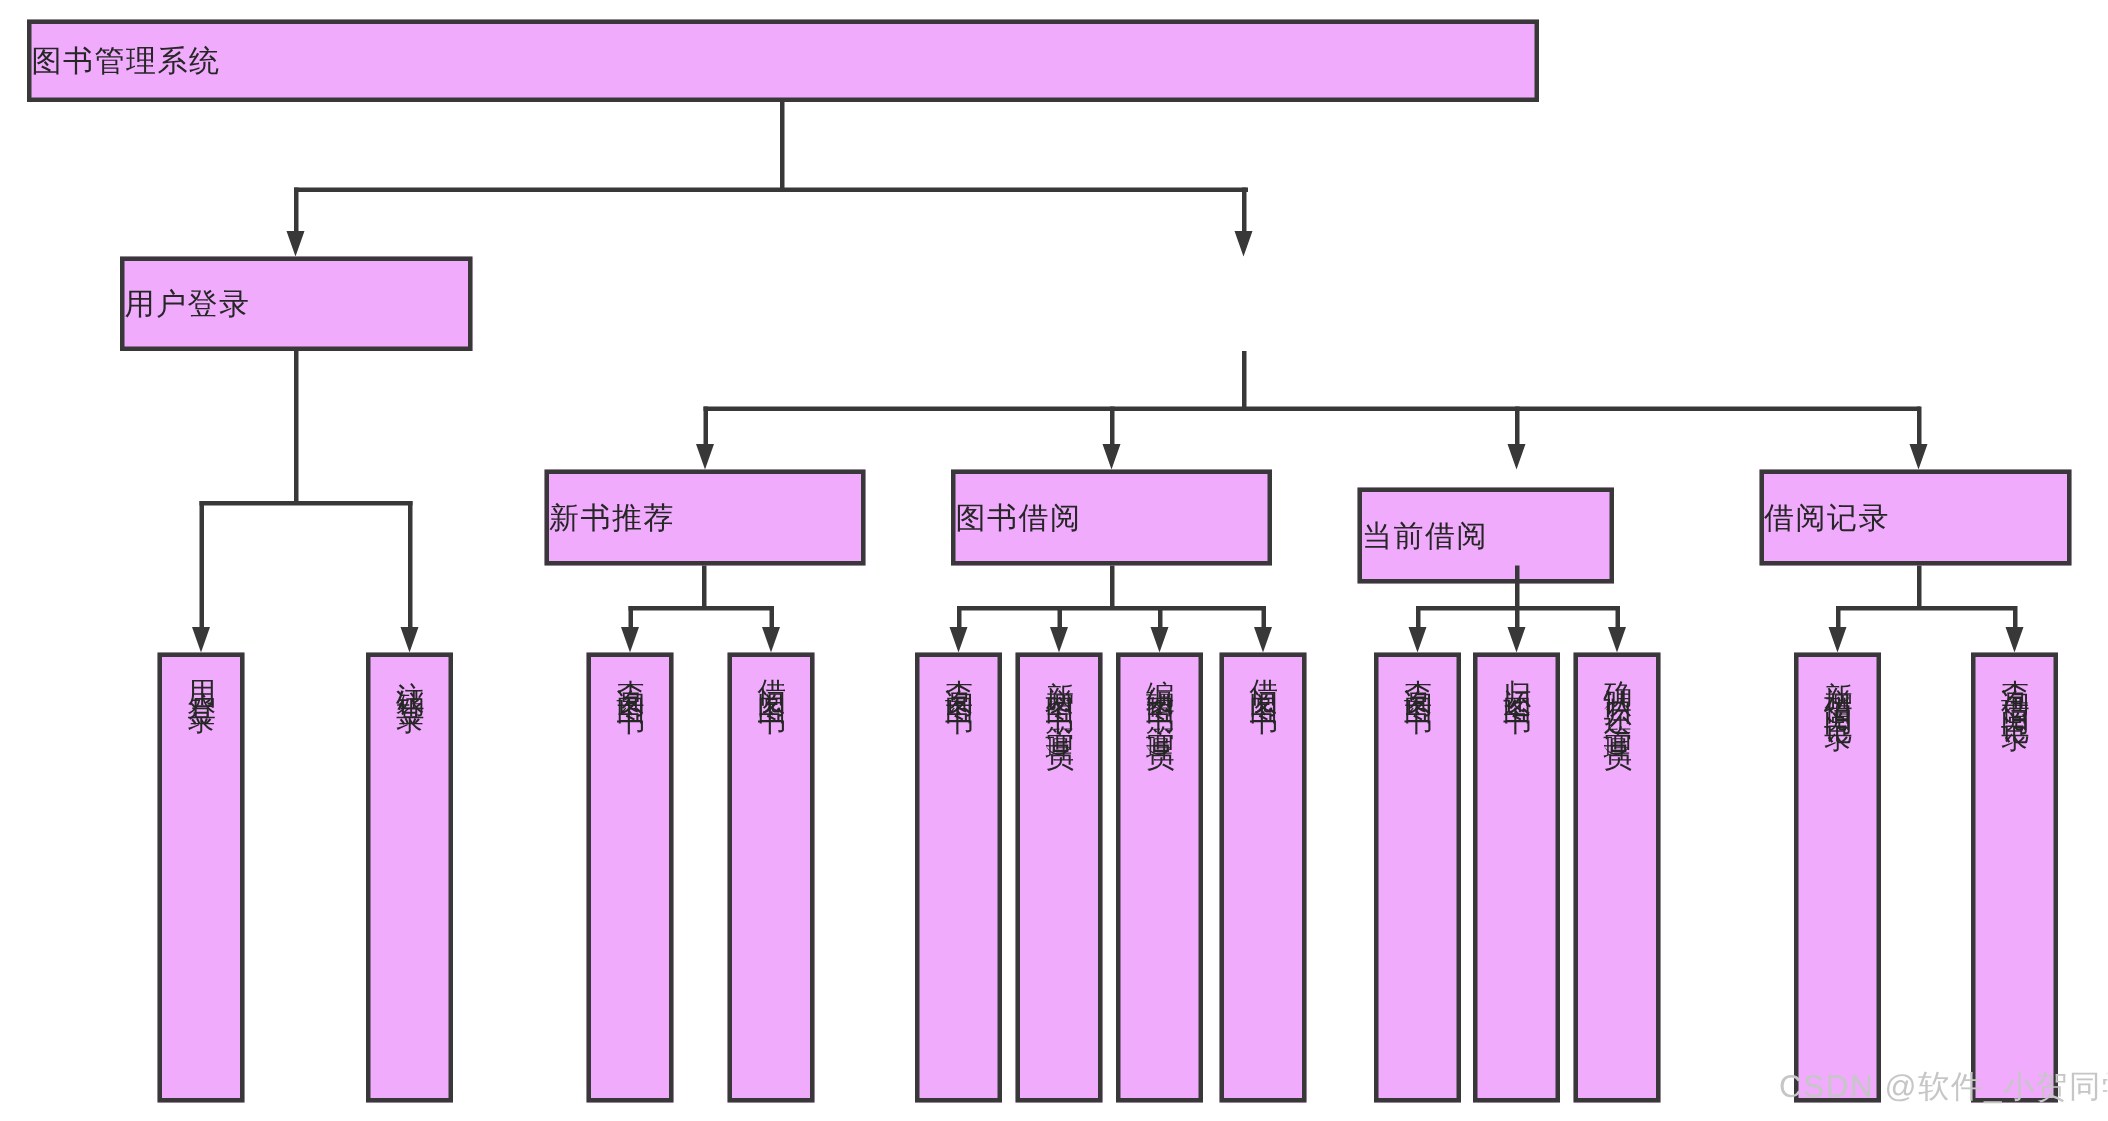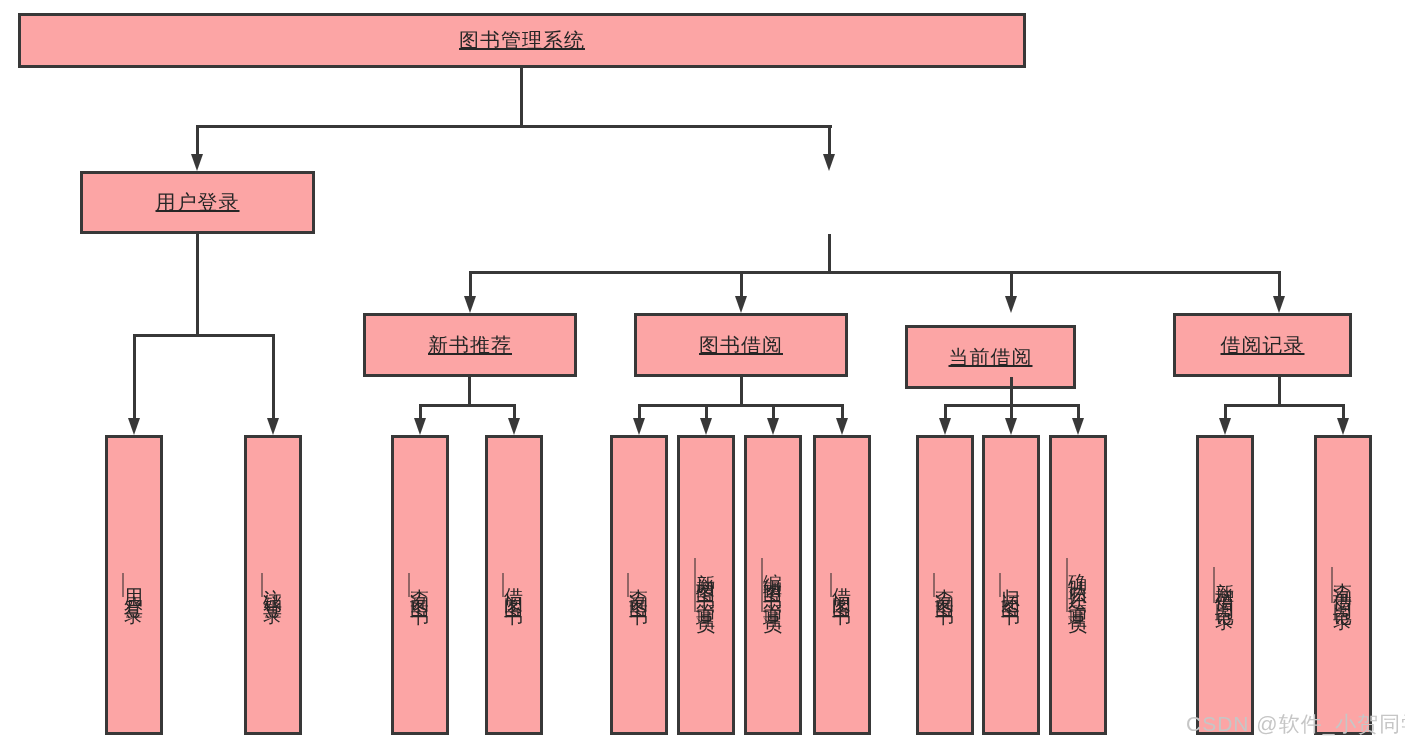--- a/index.html
+++ b/index.html
@@ -5,31 +5,29 @@
   html,body{margin:0;padding:0;background:#ffffff;}
   #canvas{
     position:relative;
     width:1405px;height:747px;
     background:#ffffff;
     font-family:"Liberation Sans", sans-serif;
     overflow:hidden;
   }
   .box{
     position:absolute;
-    background:#fca5a5;
+    background:#f0abfc;
     border:3px solid #383838;
     box-sizing:border-box;
     display:flex;
     align-items:center;
-    justify-content:center;
     color:#262626;
     font-size:20px;
     letter-spacing:1px;
     text-align:center;
-    text-decoration:underline;
   }
   .leaf{
     writing-mode:vertical-lr;
     font-size:19px;
     letter-spacing:6px;
     line-height:1;
   }
   .vline{position:absolute;width:3px;background:#383838;}
   .hline{position:absolute;height:3px;background:#383838;}
   .ahead{
@@ -87,21 +85,21 @@
 
   <div class="box" style="left:634px;top:313px;width:214px;height:64px;">
     <span>图书借阅</span>
   </div>
   <div class="box" style="left:363px;top:313px;width:214px;height:64px;">
     <span>新书推荐</span>
   </div>
   <div class="box" style="left:905px;top:325px;width:171px;height:64px;">
     <span>当前借阅</span>
   </div>
-  <div class="box" style="left:1173px;top:313px;width:179px;height:64px;">
+  <div class="box" style="left:1173px;top:313px;width:208px;height:64px;">
     <span>借阅记录</span>
   </div>
 
   <div class="vline" style="left:468px;top:377px;height:29px;"></div>
   <div class="hline" style="left:419px;top:404px;width:97px;"></div>
   <div class="vline" style="left:419px;top:404px;height:16px;"></div>
   <div class="ahead" style="left:414px;top:418px;"></div>
   <div class="vline" style="left:513px;top:404px;height:16px;"></div>
   <div class="ahead" style="left:508px;top:418px;"></div>
 

